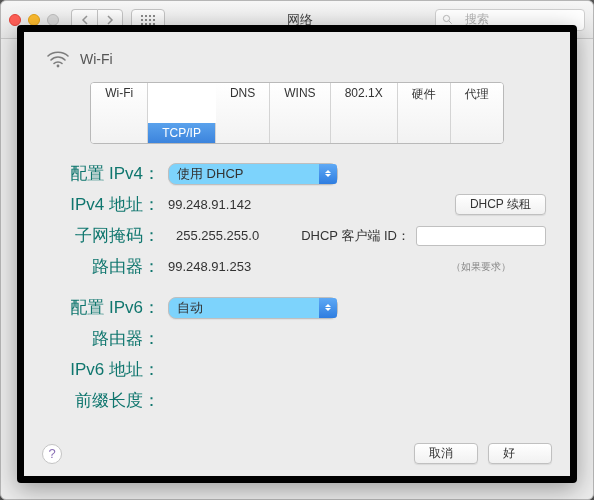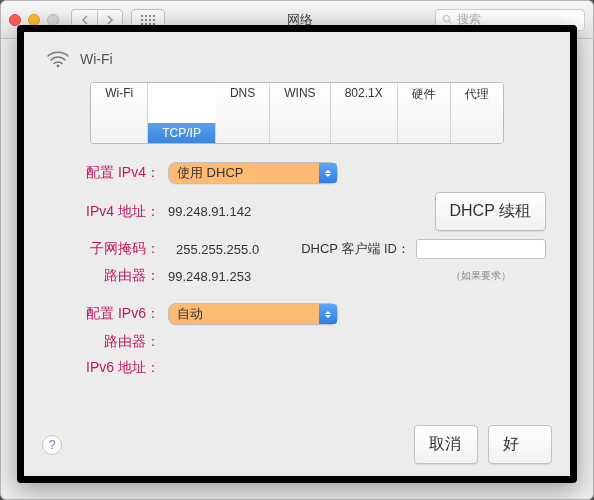--- a/index.html
+++ b/index.html
@@ -58,21 +58,21 @@
   }
   .grid-icon{display:grid;grid-template-columns:repeat(4,2px);grid-template-rows:repeat(3,2px);gap:2px;}
   .grid-icon i{background:#8a8a8a;width:2px;height:2px;}
   .title-center {
     position:absolute;left:6px;right:0;text-align:center;
     font-size:13px;color:#444;pointer-events:none;
   }
   .search-wrap { margin-left:auto;}
   .search {
     width:150px;height:22px;border:1px solid #cfcfcf;border-radius:4px;
-    background:#fff;display:flex;align-items:center;padding:0 6px;gap:4px;
+    background:#fff;display:flex;align-items:center;padding:0 6px;gap:12px;
     color:#b3b3b3;
   }
   .search svg{width:11px;height:11px;}
   .search span{font-size:12px;}
   
   .sheet {
     position:absolute;
     top:24px;
     left:16px;right:16px;
     bottom:16px;
@@ -102,47 +102,47 @@
   .tab.active {
     background:linear-gradient(#5aa2ec,#3c84dd);
     color:#fff;
     margin-top:40px;
   }
   .form-area { flex:1; padding:0 6px; }
   .row {
     display:flex; align-items:center; margin-bottom:8px;
   }
   .lbl {
-    width:120px;text-align:right;padding-right:8px;font-size:14px;color:#be185d;
+    width:120px;text-align:right;padding-right:8px;font-size:17px;color:#0f766e;
   }
   .val { font-size:13px;color:#333; }
   .select {
     display:flex;align-items:center;
     border:1px solid #bfbfbf;border-radius:8px;
-    background:#fdba74;
+    background:#7dd3fc;
     height:22px;
     box-shadow:0 1px 1px rgba(0,0,0,0.06);
   }
   .select span{flex:1;padding:0 8px;font-size:13px;}
   .select .arrow{
     width:18px;height:100%;
     background:linear-gradient(#5ea9f5,#2f7de0);
     border-top-right-radius:3px;border-bottom-right-radius:3px;
     display:flex;flex-direction:column;align-items:center;justify-content:center;
     gap:1px;
   }
   .select .arrow::before,.select .arrow::after{
     content:"";width:0;height:0;border-left:3px solid transparent;border-right:3px solid transparent;
   }
   .select .arrow::before{border-bottom:3px solid #fff;}
   .select .arrow::after{border-top:3px solid #fff;}
   .btn {
     background:linear-gradient(#ffffff,#f1f1f1);
     border:1px solid #c0c0c0;border-radius:4px;
-    padding:8px 14px;font-size:16px;color:#333;
+    padding:1px 14px;font-size:12px;color:#333;
     box-shadow:0 1px 1px rgba(0,0,0,0.08);
     cursor:default;
   }
   .input {
     border:1px solid #c0c0c0;border-radius:3px;background:#fff;
     height:20px;width:130px;
   }
   .hint {font-size:10px;color:#888;}
   .footer {
     display:flex;align-items:center;gap:10px;
@@ -270,20 +270,24 @@
       </div>
 
       <div class="row">
         <div class="lbl">路由器：</div>
         <div class="val"></div>
       </div>
       <div class="row">
         <div class="lbl">IPv6 地址：</div>
         <div class="val"></div>
       </div>
+      <div class="row">
+        <div class="lbl">前缀长度：</div>
+        <div class="val"></div>
+      </div>
     </div>
 
     <div class="footer">
       <div class="help">
         <span>?</span>
       </div>
       <div class="spacer"></div>
       <div class="btn">取消</div>
       <div class="btn">好</div>
     </div>

